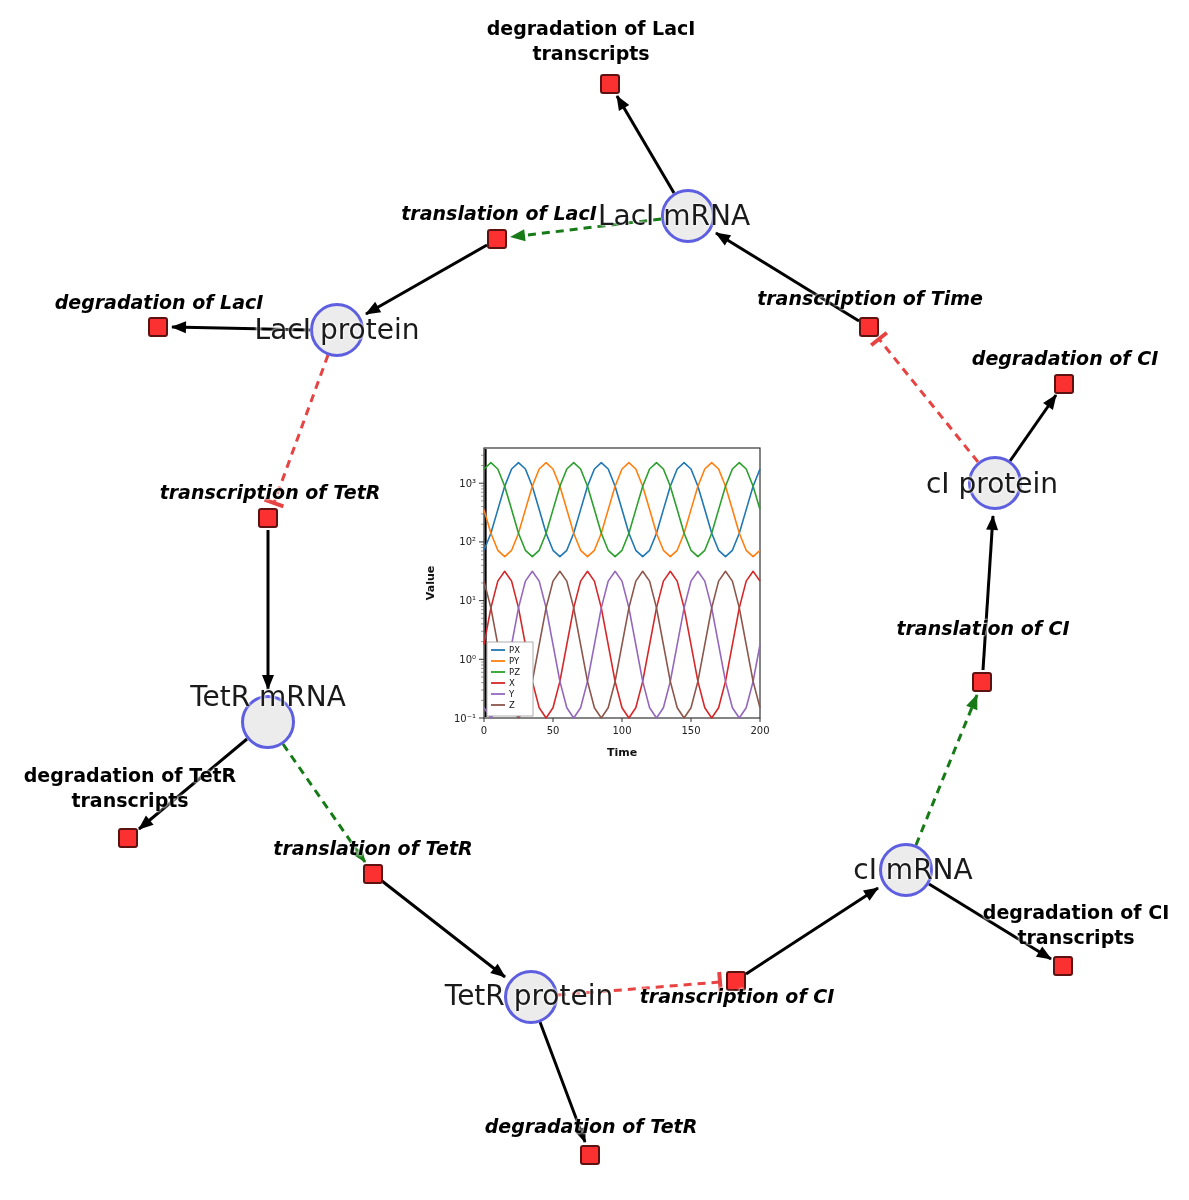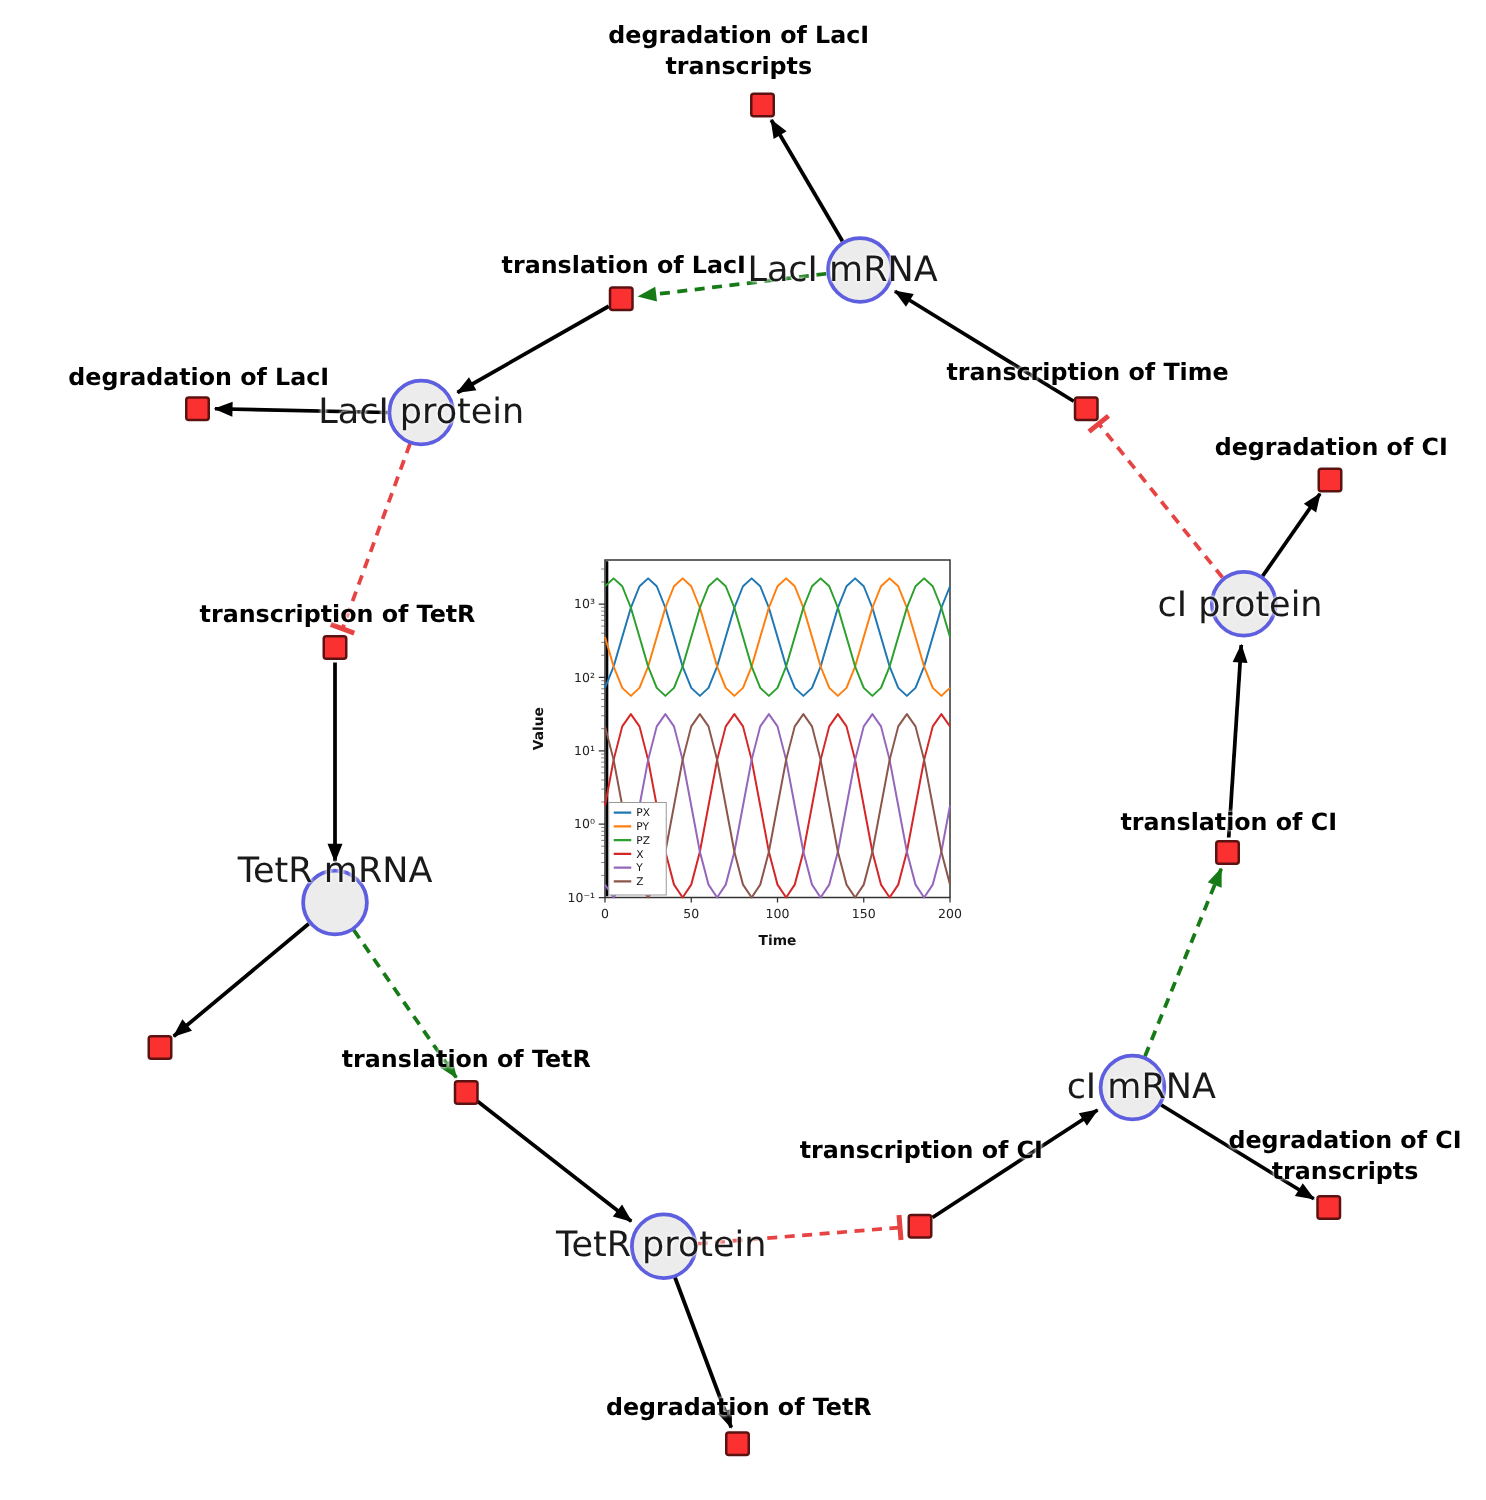--- a/index.html
+++ b/index.html
@@ -26,21 +26,21 @@
     position:absolute; width:20px; height:20px;
     background:#fb3131; border:2px solid #5d1212; border-radius:3px;
     transform:translate(-50%,-50%); z-index:3;
   }
   .reaction-label {
     position:absolute; transform:translate(-50%,-50%);
     font-weight:bold; font-size:19px; color:#000;
     text-align:center; line-height:1.3; z-index:4;
     text-shadow:0 0 3px #fff, 0 0 3px #fff;
   }
-  .nowrap { white-space:nowrap; }
+  .nowrap { white-space:nowrap;font-style:italic; }
   .inset {
     position:absolute; left:420px; top:436px; width:352px; height:330px;
     z-index:5; background:#ffffff;
   }
   .inset svg { display:block; }
 </style>
 </head>
 <body>
 
 <div class="stage">
@@ -103,23 +103,24 @@
   <div class="reaction" style="left:736px;top:981px"></div>
   <div class="reaction" style="left:1063px;top:966px"></div>
   <div class="reaction" style="left:590px;top:1155px"></div>
 
   <div class="reaction-label" style="left:591px;top:41px;width:250px">degradation of LacI transcripts</div>
   <div class="reaction-label nowrap" style="left:499px;top:213px">translation of LacI</div>
   <div class="reaction-label nowrap" style="left:870px;top:298px">transcription of Time</div>
   <div class="reaction-label nowrap" style="left:159px;top:302px">degradation of LacI</div>
   <div class="reaction-label nowrap" style="left:1065px;top:358px">degradation of CI</div>
   <div class="reaction-label nowrap" style="left:270px;top:492px">transcription of TetR</div>
-  <div class="reaction-label nowrap" style="left:983px;top:658px">translation of CI</div>
+  <div class="reaction-label nowrap" style="left:983px;top:628px">translation of CI</div>
+  <div class="reaction-label" style="left:130px;top:788px;width:250px">degradation of TetR transcripts</div>
   <div class="reaction-label nowrap" style="left:373px;top:848px">translation of TetR</div>
-  <div class="reaction-label nowrap" style="left:737px;top:921px">transcription of CI</div>
+  <div class="reaction-label nowrap" style="left:737px;top:996px">transcription of CI</div>
   <div class="reaction-label" style="left:1076px;top:925px;width:220px">degradation of CI transcripts</div>
   <div class="reaction-label nowrap" style="left:591px;top:1126px">degradation of TetR</div>
 
   <div class="inset">
     <svg id="chart-svg" width="352" height="330" viewBox="0 0 352 330">
         <rect x="0" y="0" width="352" height="330" fill="#ffffff"></rect>
         <rect x="64" y="12" width="276" height="270" fill="#ffffff" stroke="#333333" stroke-width="1.2"></rect>
         <line x1="65.656" y1="13" x2="65.656" y2="281" stroke="#000000" stroke-width="2"></line>
         <line x1="64" y1="282" x2="64" y2="286" stroke="#333333"></line>
         <text x="64" y="298" text-anchor="middle" font-size="10" fill="#222222">0</text>

